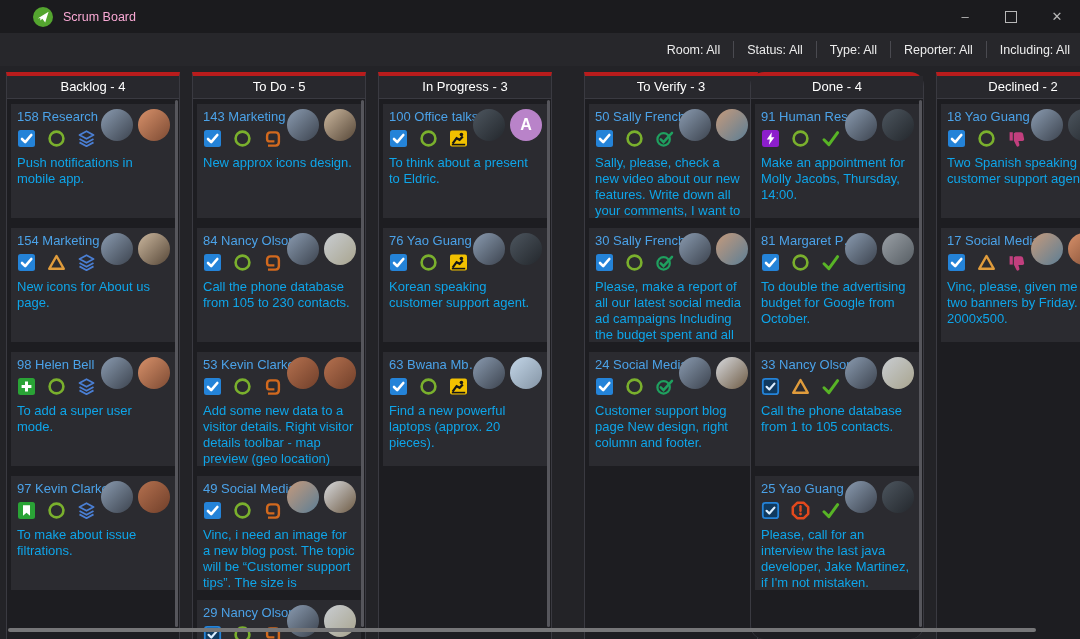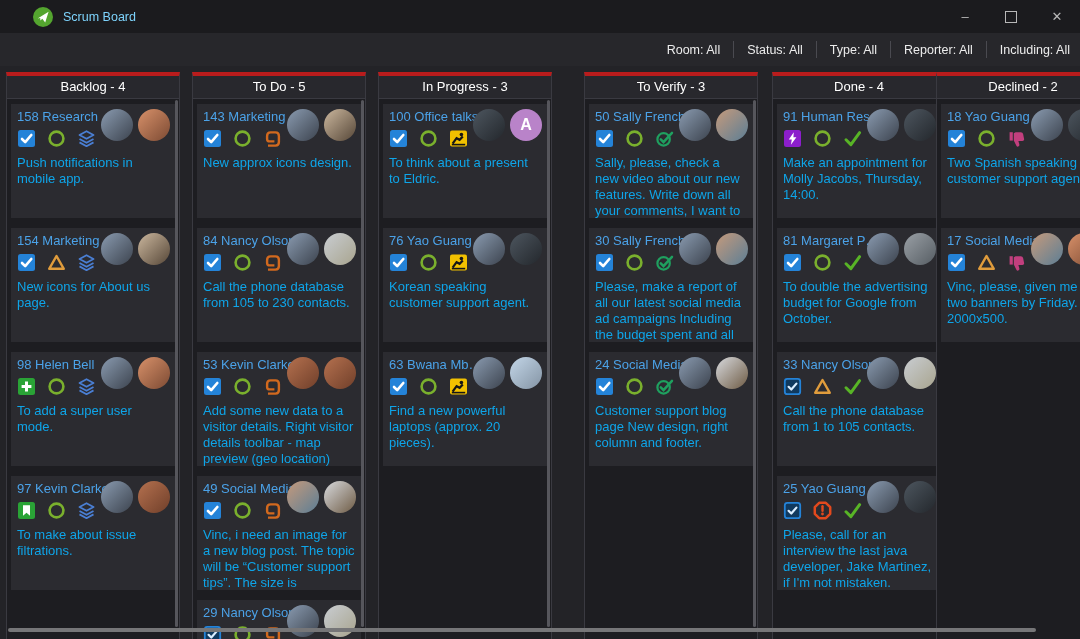--- a/index.html
+++ b/index.html
@@ -4,21 +4,21 @@
 <style>
   html,body{margin:0;padding:0}
   body{
     width:1080px;height:639px;overflow:hidden;position:relative;
     background:#232327;font-family:"Liberation Sans",sans-serif;
     -webkit-font-smoothing:antialiased;
   }
   
   .titlebar{height:33px;background:#1b1b1e;display:flex;align-items:center;position:relative}
   .app-icon{width:20px;height:20px;margin-left:33px;flex:none}
-  .app-title{color:#7dd3fc;font-size:12.5px;margin-left:10px}
+  .app-title{color:#f9a8d4;font-size:12.5px;margin-left:10px}
   .win-controls{position:absolute;right:0;top:0;height:33px;display:flex}
   .win-btn{width:46px;height:33px;display:flex;align-items:center;justify-content:center;
     color:#b8b8b8;font-size:13px;cursor:default}
   .max-glyph{width:10px;height:10px;border:1px solid #b8b8b8}
   
   .filterbar{height:33px;display:flex;align-items:center;justify-content:flex-end;
     padding-right:10px;background:#27272b;font-size:12.5px;color:#ececec}
   .filter-sep{width:1px;height:17px;background:#4a4a50;margin:0 13px}
   .filter-item{white-space:nowrap}
   
@@ -339,21 +339,21 @@
                 <circle cx="8.6" cy="10.4" r="6.2" fill="none" stroke="#1fa05f" stroke-width="2.2"></circle>
                 <path d="M5.8 10.4 l2.7 2.7 L17 3.8" stroke="#1fa05f" stroke-width="2.5" fill="none" stroke-linecap="round"></path>
               </svg></span>
           </div><div class="card-avatars">
             <div class="avatar" style="background: linear-gradient(135deg, rgb(138, 155, 176), rgb(60, 67, 78));"></div>
             <div class="avatar" style="background: linear-gradient(135deg, rgb(216, 218, 222), rgb(110, 91, 68));"></div>
           </div><div class="card-text">Customer support blog page New design, right column and footer.</div></div>
       </div>
       <div class="vthumb"></div>
     </div>
-    <div class="column" style="left: 772px;">
+    <div class="column" style="left: 750px; border-radius: 14px;">
       <div class="col-header">Done - 4</div>
       <div class="col-body">
         <div class="card"><span class="card-title">91 Human Res…</span><div class="card-icons">
             <span><svg class="cicon" viewBox="0 0 19 19" width="19" height="19">
                 <rect x="1" y="1" width="17" height="17" rx="2.5" fill="#8c1ecc"></rect>
                 <path d="M10.8 3.2 L5.8 10.6 h3 L7.9 15.8 L13.4 8.2 h-3 Z" fill="#fff"></path>
               </svg></span>
             <span><svg class="cicon" viewBox="0 0 19 19" width="19" height="19">
                 <circle cx="9.5" cy="9.5" r="6.9" fill="none" stroke="#7ab02d" stroke-width="2.6"></circle>
               </svg></span>

